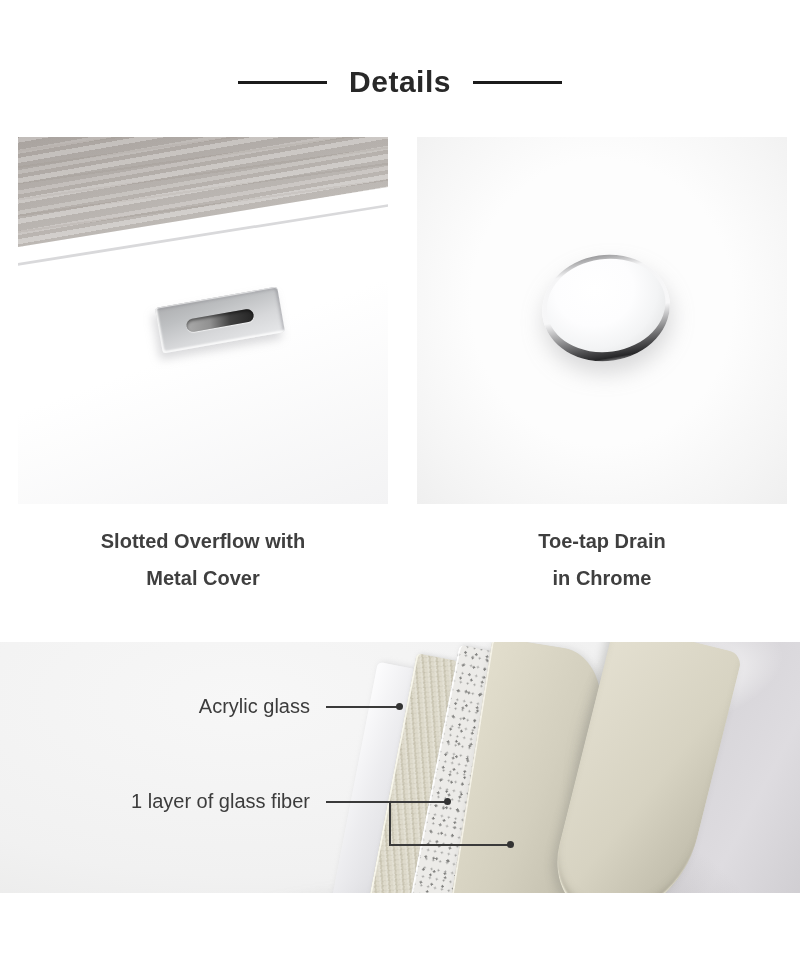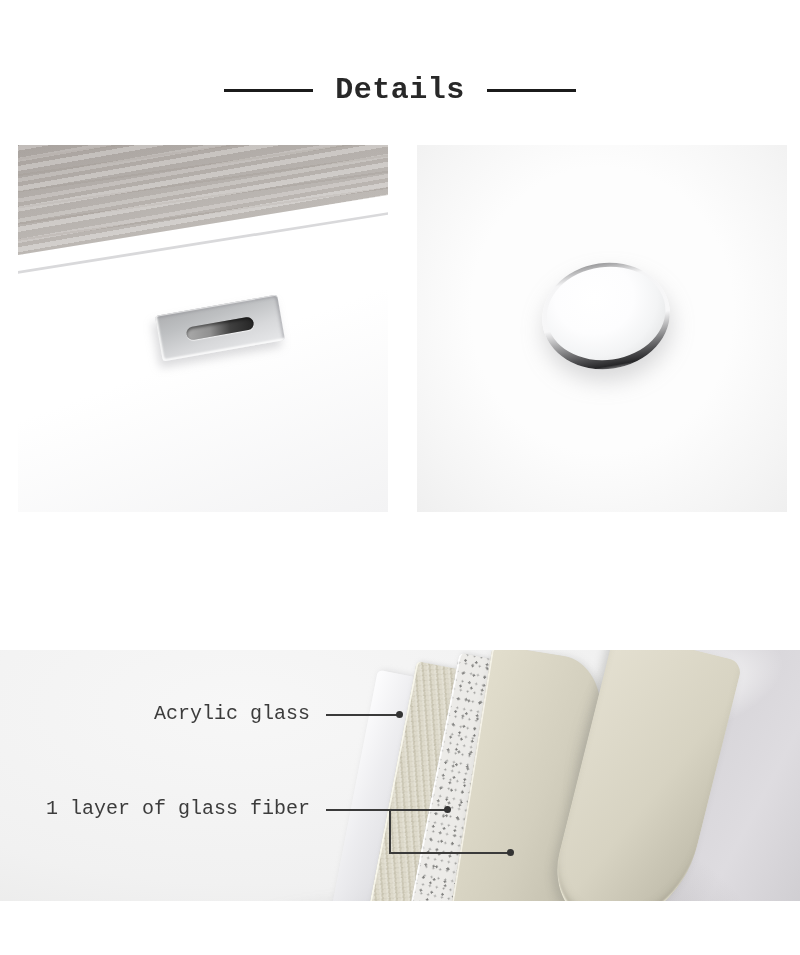--- a/index.html
+++ b/index.html
@@ -1,20 +1,20 @@
 <!DOCTYPE html>
 <html><head>
 <meta charset="utf-8">
 <style>
   * { margin:0; padding:0; box-sizing:border-box; }
   html,body { background:#ffffff; }
   .page {
-    position:relative; width:800px; height:889px; margin:12px auto;
+    position:relative; width:800px; height:889px; margin:4px auto;
     background:#ffffff; overflow:hidden;
-    font-family:Liberation Mono, monospace;
+    font-family:Liberation Sans, sans-serif;
   }
 
   
   .details-header {
     position:absolute; top:58px; left:0; width:800px; height:40px;
     display:flex; align-items:center; justify-content:center; gap:22px;
   }
   .title-rule { width:89px; height:3px; background:#1b1b1b; }
   .page-title { font-size:30px; font-weight:bold; color:#282828; letter-spacing:0.5px; }
 
@@ -178,20 +178,28 @@
       <div class="overflow-slot"></div>
     </div>
   </div>
 
   <div class="feature-photo photo-drain">
     <div class="drain-button">
       <div class="drain-dome"></div>
     </div>
   </div>
 
+  <div class="caption caption-left">
+    <span>Slotted Overflow with</span>
+    <span>Metal Cover</span>
+  </div>
+  <div class="caption caption-right">
+    <span>Toe-tap Drain</span>
+    <span>in Chrome</span>
+  </div>
 
   <div class="construction">
 
     <div class="stack-shadow"></div>
     <div class="acrylic-sheet-layer"></div>
     <div class="glass-fiber-layer-a tex-fiber"></div>
     <div class="structural-core-layer"></div>
     <div class="glass-fiber-layer-b tex-fiber"></div>
     <div class="tub-shell"></div>
     <div class="glass-fiber-layer-front tex-fiber"></div>

